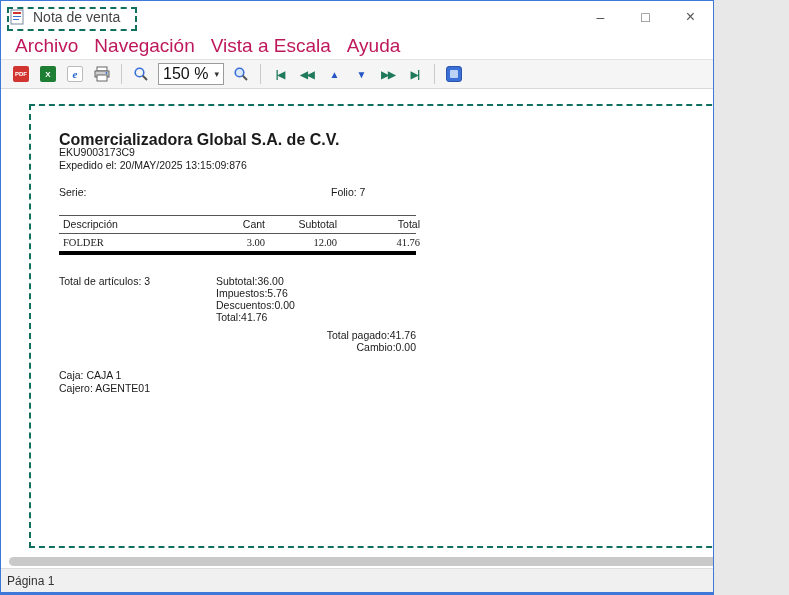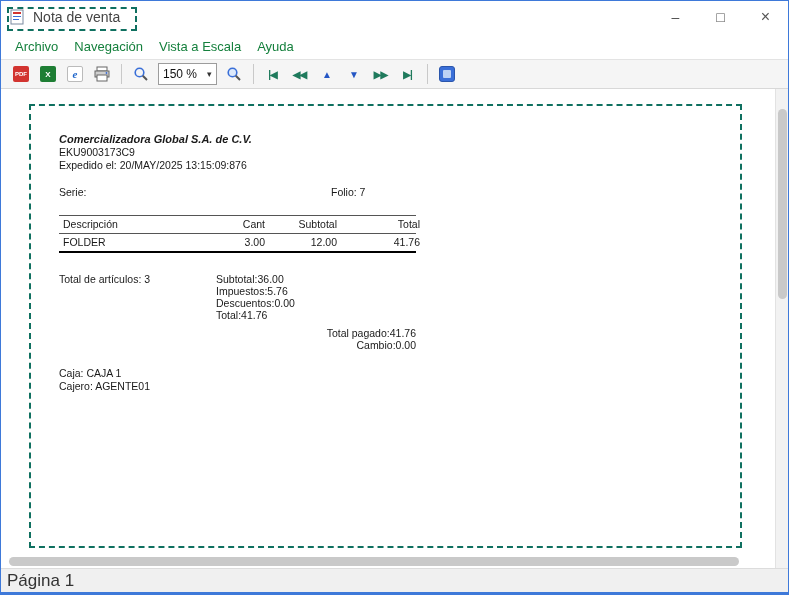--- a/index.html
+++ b/index.html
@@ -1,49 +1,49 @@
 <!DOCTYPE html>
 <html><head>
 <meta charset="utf-8">
 <style>
   * { margin:0; padding:0; box-sizing:border-box; }
   html,body { background:#e8e8e8; }
   body { font-family:"Liberation Sans", sans-serif; }
 
   .window{
-    position:relative; width:789px; height:595px; background:#fff;
+    position:relative; width:714px; height:595px; background:#fff;
     border:1px solid #3e79d9; border-bottom-width:3px; overflow:hidden;
   }
 
   
   .titlebar{ height:32px; display:flex; align-items:center; background:#fff; padding-left:8px; position:relative;}
   .app-icon{ width:16px; height:16px; margin-right:8px; flex:0 0 auto;}
   .title-text{ font-size:14px; color:#444; }
   .win-controls{ position:absolute; right:0; top:0; height:32px; display:flex; }
   .win-btn{ width:45px; height:32px; display:flex; align-items:center; justify-content:center;
             font-size:14px; color:#555; background:transparent; border:0; cursor:default;}
   .win-btn.close{ font-size:16px; }
 
   
   .menubar{ height:26px; display:flex; align-items:center; background:#fff; padding-left:6px; }
-  .menu-item{ font-size:13px; color:#15803d; padding:3px 8px; }
+  .menu-item{ font-size:19px; color:#be185d; padding:3px 8px; }
 
   
   .toolbar{ height:30px; display:flex; align-items:center; background:#f5f5f5;
             border-top:1px solid #e3e3e3; border-bottom:1px solid #d8d8d8; padding-left:8px; gap:3px;}
   .tb-btn{ width:24px; height:24px; display:flex; align-items:center; justify-content:center; }
   .tb-sep{ width:1px; height:20px; background:#c9c9c9; margin:0 4px; }
   .icon-box{ width:16px; height:16px; border-radius:2px; display:flex; align-items:center; justify-content:center;
              color:#fff; font-size:8px; font-weight:bold; }
   .pdf-box{ background:#d23430; font-size:6px; }
   .xls-box{ background:#1e7e34; }
   .html-box{ background:#fff; border:1px solid #bbb; color:#1a62c9; font-size:11px; font-style:italic; font-family:"Liberation Serif", serif;}
   .zoom-combo{ height:22px; background:#fff; border:1px solid #9c9c9c; display:flex; align-items:center;
                padding:0 4px; gap:6px; margin:0 2px; }
-  .zoom-value{ font-size:12px; color:#111; min-width:38px; }
+  .zoom-value{ font-size:16px; color:#111; min-width:38px; }
   .combo-arrow{ font-size:9px; color:#333; }
   .nav-glyph{ font-size:10px; font-weight:bold; letter-spacing:-1px; }
   .nav-green{ color:#1f7a5c; }
   .nav-blue{ color:#2456c4; }
   .extra-box{ width:16px; height:16px; border-radius:3px; background:#3a6fd8; border:1px solid #2a55ab;
               display:flex; align-items:center; justify-content:center; }
   .extra-box span{ width:8px; height:8px; background:#bcd2f5; border-radius:1px; display:block;}
 
   
   .preview{ position:absolute; left:0; top:88px; width:787px; height:479px; background:#fff; overflow:hidden;}
@@ -53,40 +53,40 @@
   .h-scrollbar{ position:absolute; left:0; bottom:0; height:13px; width:774px; background:transparent;}
   .h-thumb{ position:absolute; left:8px; bottom:2px; height:9px; width:730px; background:#c9c9c9; border-radius:5px;}
 
   
   .annot{ position:absolute; border:2px dashed #0f7060; pointer-events:none; }
   .annot-title{ left:6px; top:6px; width:130px; height:24px; }
   .annot-page{ left:28px; top:15px; width:713px; height:444px; }
 
   
   .doc{ position:absolute; left:58px; top:44px; width:380px; font-size:10.5px; line-height:13px; color:#1a1a1a;}
-  .doc .company{ font-weight:bold; font-size:11px;font-style:italic; }
+  .doc .company{ font-weight:bold; font-size:16px; }
   .serie-row{ position:relative; margin-top:14px; height:13px;}
   .serie-row .folio{ position:absolute; left:272px; top:0;}
   .tbl{ margin-top:16px; width:357px; border-top:1px solid #555; }
   .trow{ display:grid; grid-template-columns:130px 72px 72px 83px; padding:2px 4px; }
   .trow .num{ text-align:right; }
   .thead{ border-bottom:1px solid #555; }
-  .tdata{ border-bottom:2px solid #000000; }
+  .tdata{ border-bottom:4px solid #000000;font-family:Liberation Serif, serif; }
   .totals-row{ margin-top:20px; display:flex; width:357px;}
   .totals-row .items{ width:157px; flex:0 0 auto;}
   .summary{ width:200px; }
   .srow{ display:flex; justify-content:flex-start; line-height:12px;}
   .paid{ margin-top:6px; width:357px;}
   .prow{ display:flex; justify-content:flex-end; line-height:12px;}
   .caja-block{ margin-top:16px; }
 
   
   .statusbar{ position:absolute; left:0; bottom:0; width:787px; height:24px; background:#f0f0f0;
               border-top:1px solid #dcdcdc; display:flex; align-items:center; padding-left:6px;}
-  .status-text{ font-size:17px; color:#333; }
+  .status-text{ font-size:12px; color:#333; }
 </style>
 </head>
 <body>
 
 <div class="window">
 
   <div class="titlebar">
     <svg class="app-icon" viewBox="0 0 16 16">
       <rect x="2" y="1" width="12" height="14" fill="#fff" stroke="#7a8aa0"></rect>
       <rect x="4" y="3" width="8" height="2" fill="#d23430"></rect>

